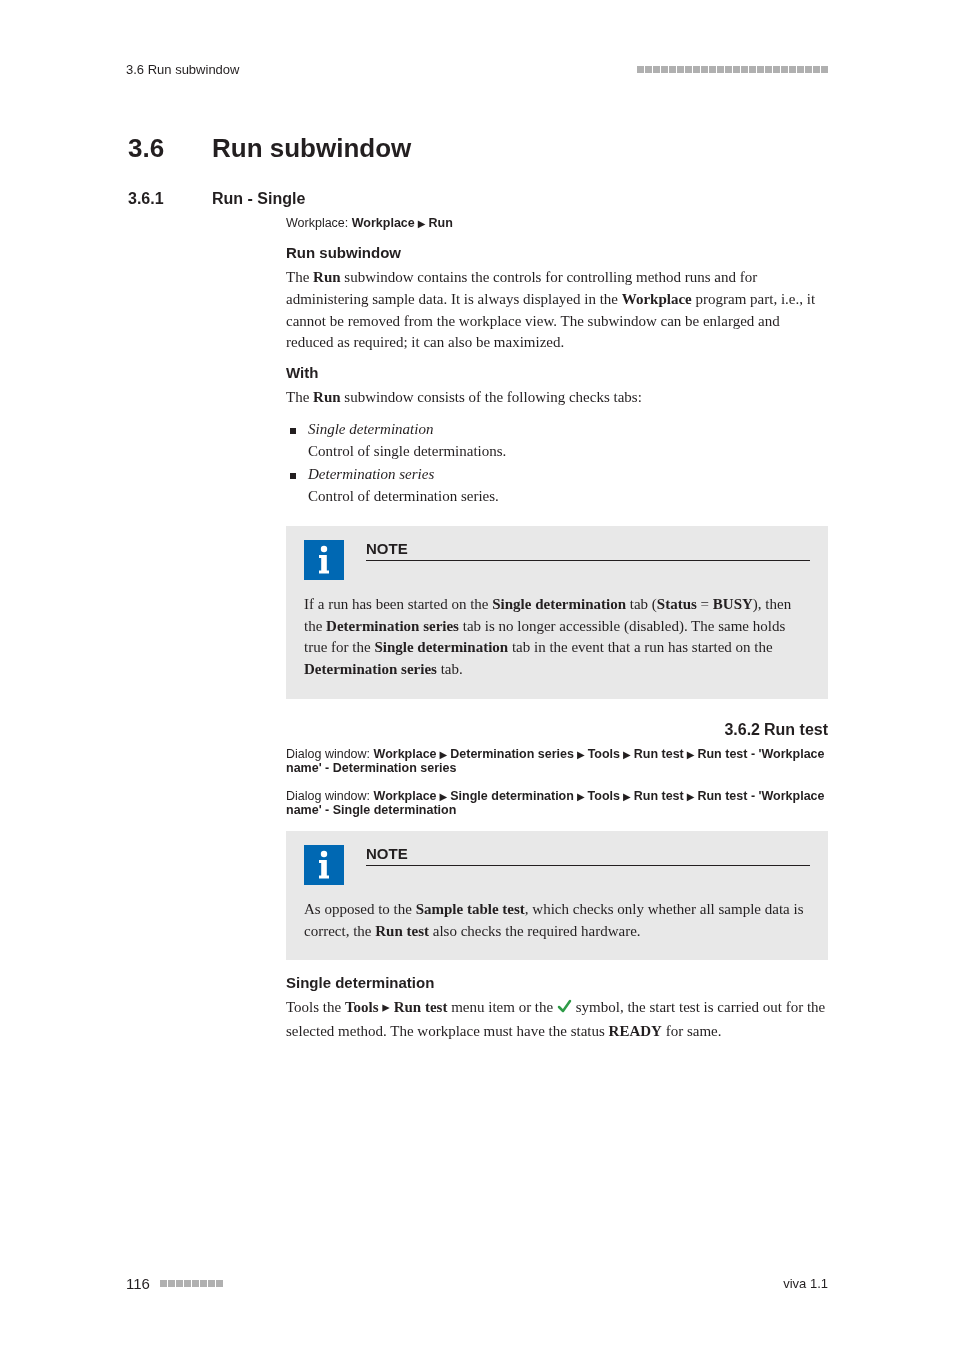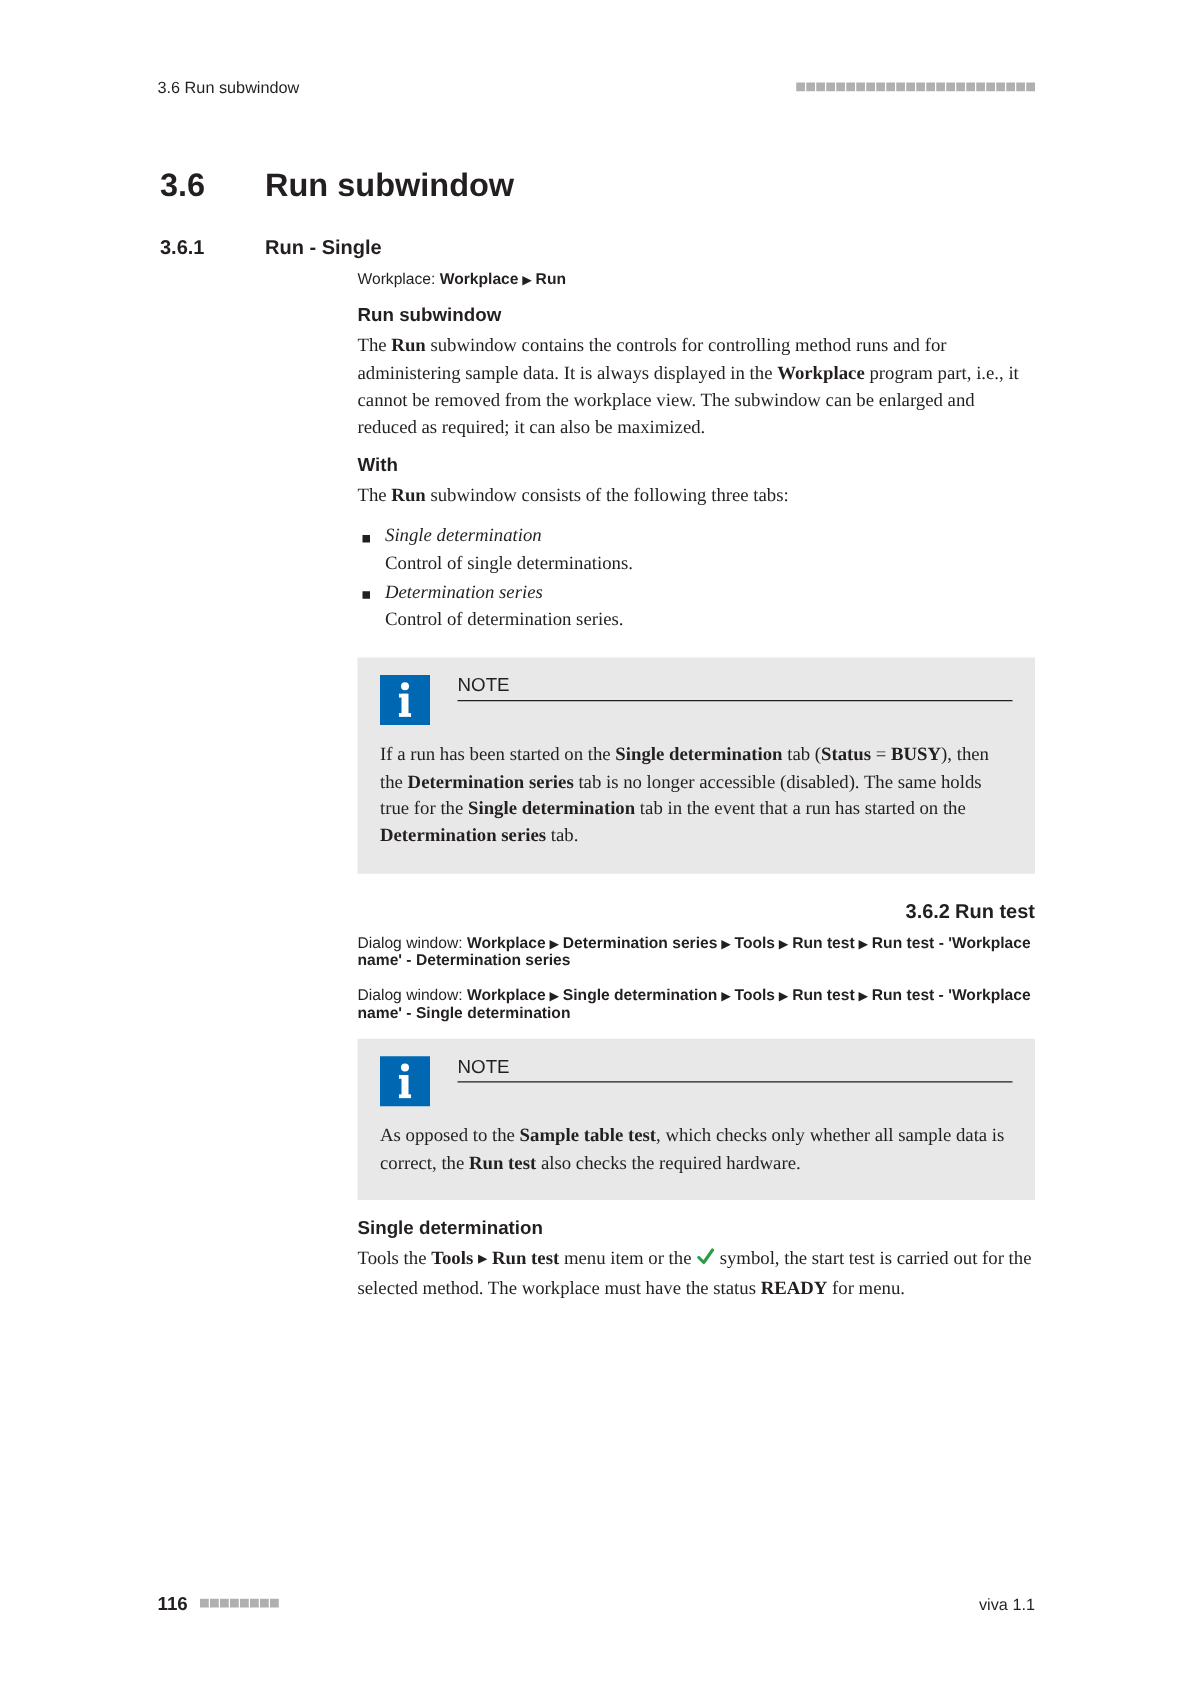--- a/index.html
+++ b/index.html
@@ -120,21 +120,21 @@
     align-items: center;
     justify-content: center;
     flex-shrink: 0;
   }
   .info-icon svg { width: 10px; height: 30px; }
   .note-title-wrap {
     flex: 1;
   }
   .note-title {
     font-family: Arial, Helvetica, sans-serif;
-    font-weight: 400;
+    font-weight: 700;
     font-size: 15px;
     padding-bottom: 3px;
     border-bottom: 1px solid #231f20;
   }
   .note-body {
     font-size: 15px;
     line-height: 1.45;
   }
   .section-gap { margin-top: 22px; text-align: right; }
   .footer {
@@ -142,21 +142,21 @@
     bottom: 58px;
     left: 126px;
     right: 126px;
     display: flex;
     justify-content: space-between;
     align-items: center;
     font-family: Arial, Helvetica, sans-serif;
     font-size: 13px;
   }
   .page-num {
-    font-weight: 700;
+    font-weight: 400;
     font-size: 15px;
     margin-right: 6px;
   }
   .footer-dashes { display: flex; gap: 1px; }
   .fdash { width: 7px; height: 7px; background: #b0b0b0; }
   .check-svg { display: inline-block; vertical-align: -2px; }
 </style>
 </head>
 <body>
 
@@ -206,21 +206,21 @@
     <span class="bold">Workplace</span><span class="tri">▶</span><span class="bold">Run</span>
   </div>
 
   <div class="h3">Run subwindow</div>
   <div class="para">
     <span>The </span><span class="bold">Run</span><span> subwindow contains the controls for controlling method runs and for administering sample data. It is always displayed in the </span><span class="bold">Workplace</span><span> program part, i.e., it cannot be removed from the workplace view. The subwindow can be enlarged and reduced as required; it can also be maximized.</span>
   </div>
 
   <div class="h3">With</div>
   <div class="para">
-    <span>The </span><span class="bold">Run</span><span> subwindow consists of the following three tabs:</span>
+    <span>The </span><span class="bold">Run</span><span> subwindow consists of the following checks tabs:</span>
   </div>
 
   <ul class="tabs-list">
     <li>
       <span class="italic">Single determination</span><br>
       <span>Control of single determinations.</span>
     </li>
     <li>
       <span class="italic">Determination series</span><br>
       <span>Control of determination series.</span>
@@ -279,21 +279,21 @@
     </div>
     <div class="note-body">
       <span>As opposed to the </span><span class="bold">Sample table test</span><span>, which checks only whether all sample data is correct, the </span><span class="bold">Run test</span><span> also checks the required hardware.</span>
     </div>
   </div>
 
   <div class="h3">Single determination</div>
   <div class="para">
     <span>Tools the </span><span class="bold">Tools</span> <span>▸</span> <span class="bold">Run test</span><span> menu item or the </span><span class="check-svg"><svg width="15" height="15" viewBox="0 0 15 15">
           <path d="M2 8 L6 12 L13 2" stroke="#2e9b47" stroke-width="2.5" fill="none" stroke-linecap="round" stroke-linejoin="round"></path>
-        </svg></span><span> symbol, the start test is carried out for the selected method. The workplace must have the status </span><span class="bold">READY</span><span> for menu.</span>
+        </svg></span><span> symbol, the start test is carried out for the selected method. The workplace must have the status </span><span class="bold">READY</span><span> for same.</span>
   </div>
 </div>
 
 <div class="footer">
   <span>
     <span class="page-num">116</span>
     <span class="footer-dashes" style="display:inline-flex;vertical-align:2px;">
       <span class="fdash"></span>
         <span class="fdash"></span>
         <span class="fdash"></span>

